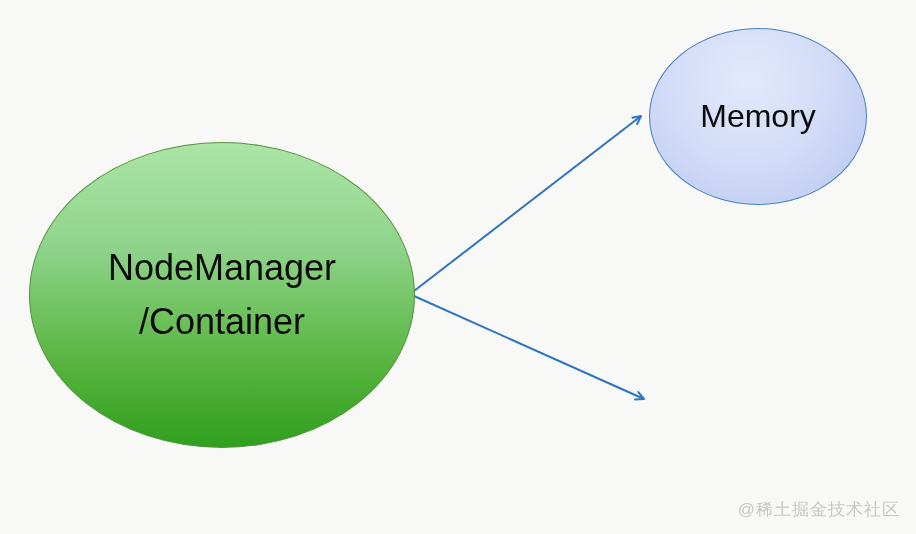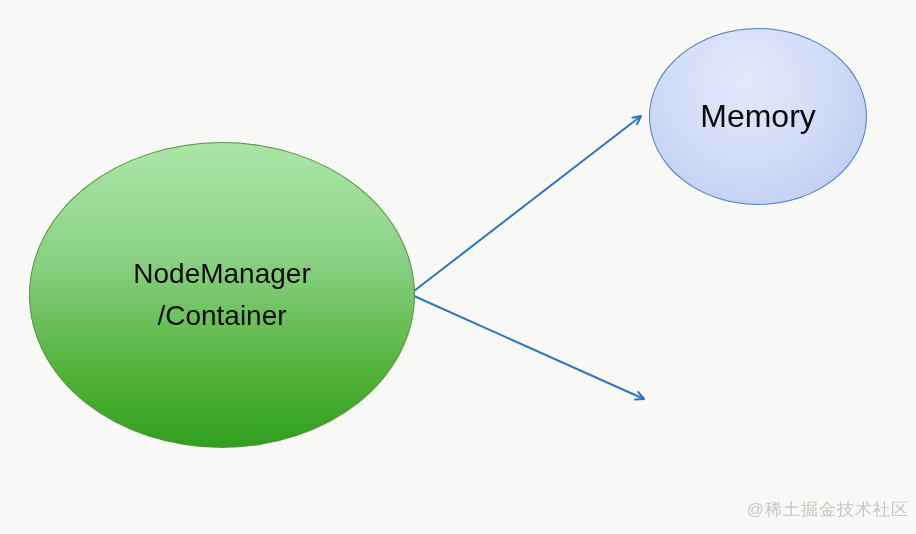--- a/index.html
+++ b/index.html
@@ -31,21 +31,21 @@
     color: #0b0b0b;
     white-space: pre-line;
   }
   .node-source {
     left: 29px;
     top: 142px;
     width: 384px;
     height: 304px;
     background: linear-gradient(to bottom, #abe5a7 0%, #8ed389 35%, #54b23a 75%, #2f9f1e 100%);
     border: 1px solid #55923e;
-    font-size: 28px;
+    font-size: 36px;
     line-height: 1.5;
   }
   .node-target {
     background: radial-gradient(ellipse at 45% 30%, #e3e9fc 0%, #d4ddf8 45%, #b7c6f0 100%);
     border: 1px solid #4a7fc1;
     font-size: 32px;
   }
   .node-memory {
     left: 649px;
     top: 28px;
@@ -53,21 +53,21 @@
     height: 175px;
   }
   .node-cpu {
     left: 645px;
     top: 318px;
     width: 220px;
     height: 172px;
   }
   .watermark {
     position: absolute;
-    right: 7px;
+    right: 16px;
     bottom: 13px;
     font-size: 17px;
     color: #c9c6c3;
     letter-spacing: 1px;
     text-align: center;
   }
 </style>
 </head>
 <body>
 

